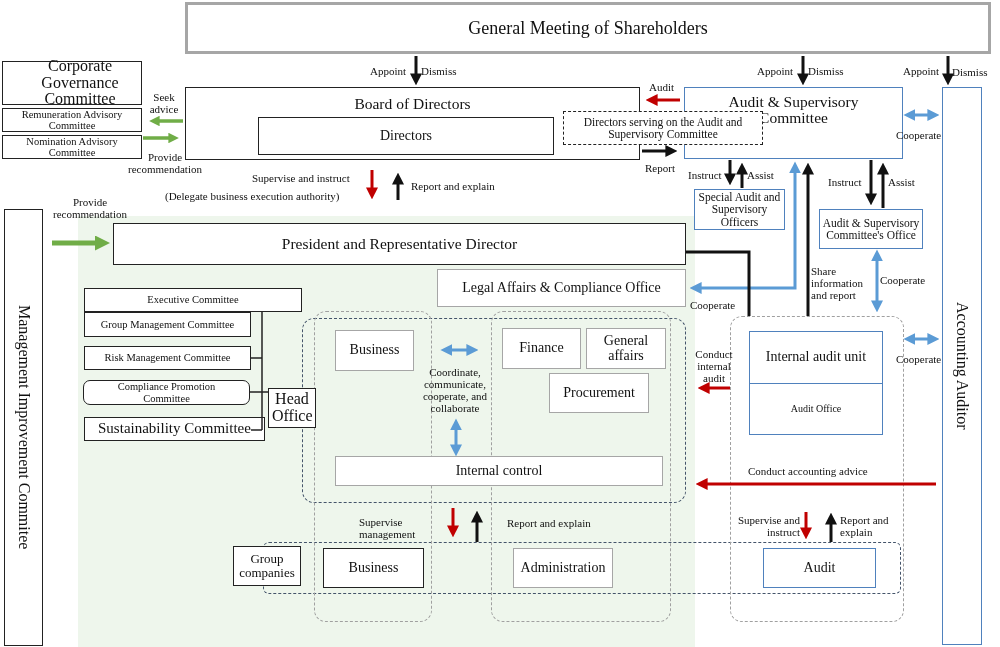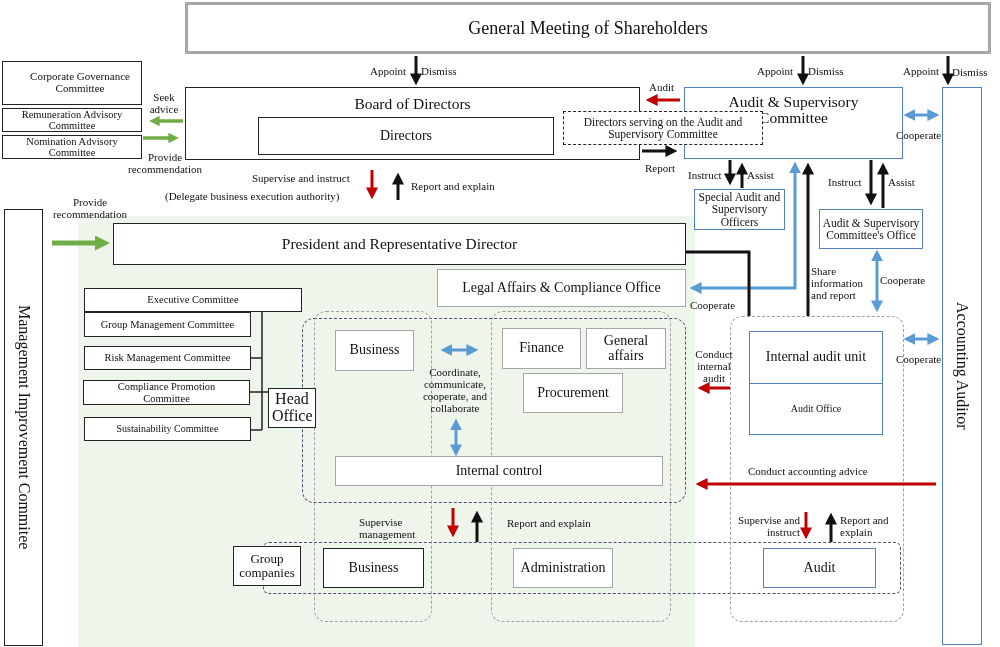--- a/index.html
+++ b/index.html
@@ -25,21 +25,21 @@
 <div class="dash-navy" style="left:302px;top:318px;width:384px;height:185px;"></div>
 <div class="dash-navy" style="left:263px;top:542px;width:638px;height:52px;border-radius:6px;"></div>
 <div class="dash-gray" style="left:314px;top:311px;width:118px;height:311px;"></div>
 <div class="dash-gray" style="left:491px;top:311px;width:180px;height:311px;"></div>
 <div class="dash-gray" style="left:730px;top:316px;width:174px;height:306px;"></div>
 
 <div class="box" style="left:185px;top:2px;width:806px;height:52px;border:3px solid #a6a6a6;font-size:18px;">
     <span>General Meeting of Shareholders</span>
   </div>
 
-<div class="box" style="left:2px;top:61px;width:140px;height:44px;font-size:11px;padding-left:16px;">
+<div class="box" style="left:2px;top:61px;width:140px;height:44px;font-size:16px;padding-left:16px;">
     <span style="width:120px;">Corporate Governance Committee</span>
   </div>
 <div class="box" style="left:2px;top:108px;width:140px;height:24px;font-size:10.5px;">
     <span style="width:130px;">Remuneration Advisory Committee</span>
   </div>
 <div class="box" style="left:2px;top:135px;width:140px;height:24px;font-size:10.5px;">
     <span style="width:120px;">Nomination Advisory Committee</span>
   </div>
 
 <div class="box" style="left:185px;top:87px;width:455px;height:73px;align-items:flex-start;padding-top:8px;font-size:15.5px;">
@@ -84,40 +84,40 @@
 
 <div class="box" style="left:84px;top:288px;width:218px;height:24px;font-size:10.5px;">
     <span>Executive Committee</span>
   </div>
 <div class="box" style="left:84px;top:312px;width:167px;height:25px;font-size:10.5px;">
     <span>Group Management Committee</span>
   </div>
 <div class="box" style="left:84px;top:346px;width:167px;height:24px;font-size:10.5px;">
     <span>Risk Management Committee</span>
   </div>
-<div class="box" style="left:83px;top:380px;width:167px;height:25px;font-size:10.5px;">
+<div class="box" style="left:83px;top:380px;width:167px;height:25px;font-size:10.5px;border-radius:7px;">
     <span style="width:130px;">Compliance Promotion Committee</span>
   </div>
-<div class="box" style="left:84px;top:417px;width:167px;height:24px;font-size:10px;">
+<div class="box" style="left:84px;top:417px;width:181px;height:24px;font-size:15px;">
     <span>Sustainability Committee</span>
   </div>
 <div class="box" style="left:268px;top:388px;width:48px;height:40px;font-size:16px;">
     <span style="width:40px;">Head Office</span>
   </div>
 
 <div class="box gray" style="left:335px;top:330px;width:79px;height:41px;font-size:14px;">
     <span>Business</span>
   </div>
 <div class="box gray" style="left:502px;top:328px;width:79px;height:41px;font-size:14px;">
     <span>Finance</span>
   </div>
 <div class="box gray" style="left:586px;top:328px;width:80px;height:41px;font-size:14px;">
     <span style="width:60px;">General affairs</span>
   </div>
-<div class="box gray" style="left:523px;top:373px;width:100px;height:40px;font-size:14px;">
+<div class="box gray" style="left:549px;top:373px;width:100px;height:40px;font-size:14px;">
     <span>Procurement</span>
   </div>
 <div class="box gray" style="left:335px;top:456px;width:328px;height:30px;font-size:14px;">
     <span>Internal control</span>
   </div>
 
 <div class="box blue" style="left:749px;top:331px;width:134px;height:53px;font-size:14px;">
     <span>Internal audit unit</span>
   </div>
 <div class="box blue" style="left:749px;top:383px;width:134px;height:52px;font-size:10px;">

